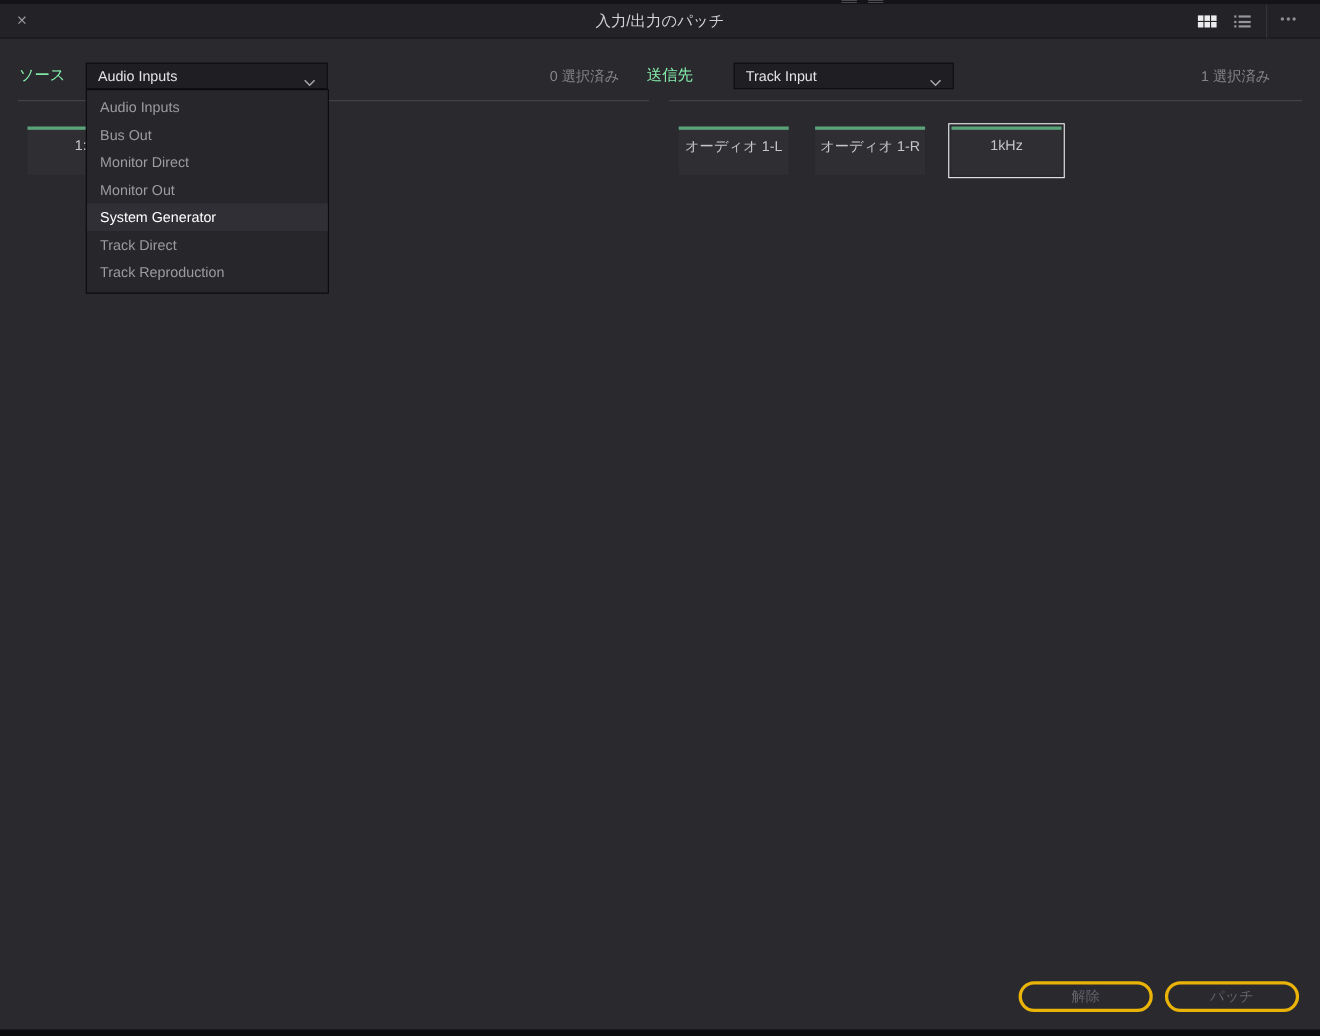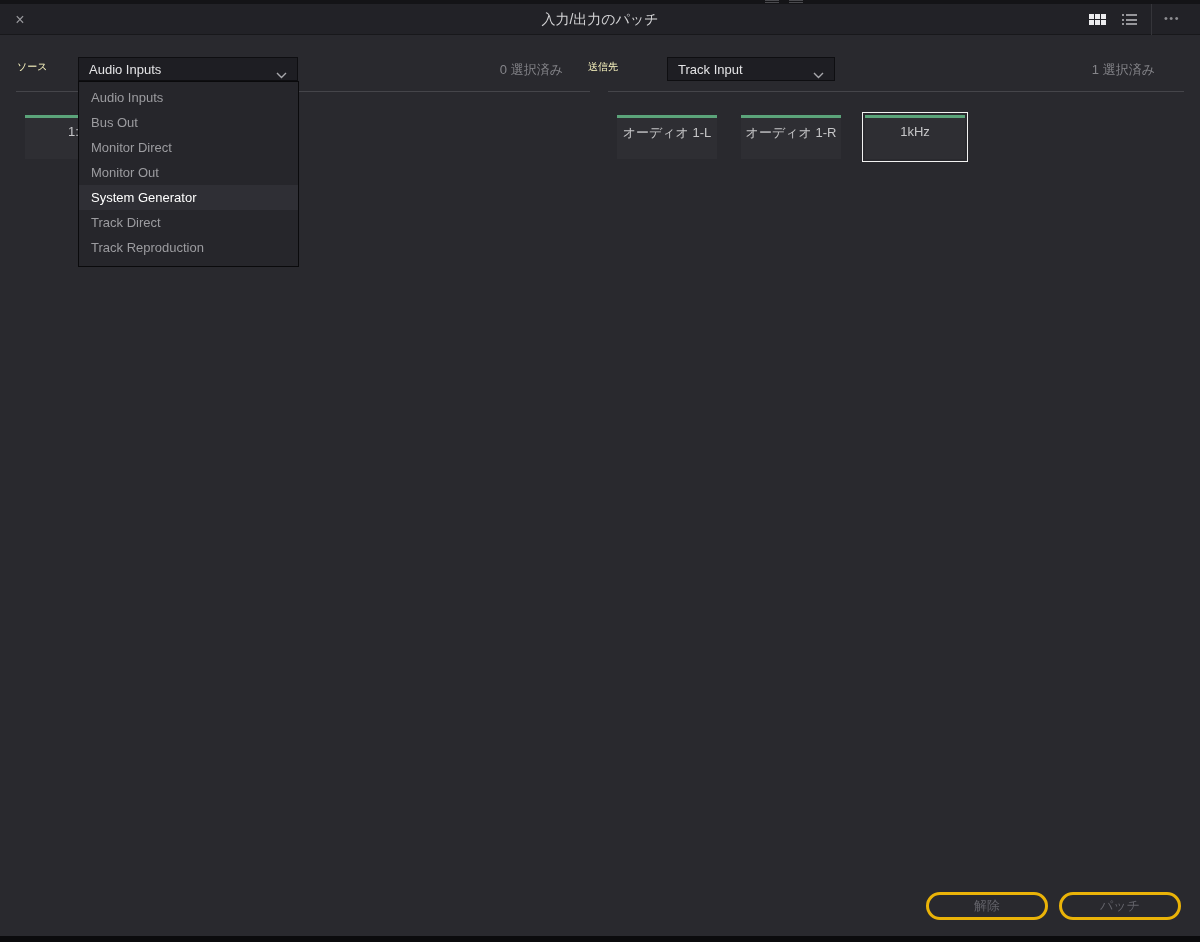--- a/index.html
+++ b/index.html
@@ -24,21 +24,21 @@
   .grid-icon { display:grid; grid-template-columns:repeat(3,4.5px); grid-template-rows:repeat(2,4.5px); gap:1.5px; }
   .grid-icon i { background:#ececee; }
   .list-icon { display:flex; flex-direction:column; gap:2.5px; }
   .list-icon .row { display:flex; align-items:center; gap:2px; }
   .list-icon .dot { width:2px; height:2px; background:#96969a; }
   .list-icon .line { width:11px; height:2px; background:#96969a; }
   .tb-divider { width:1px; height:31px; background:#35353a; margin:0 6px; }
   .more-btn { color:#8e8e92; font-size:11px; letter-spacing:1.5px; padding:0 6px 4px 6px; }
 
   
-  .panel-label { position:absolute; color:#fef9c3; font-size:10px; top:60px;text-align:right; }
+  .panel-label { position:absolute; color:#86efac; font-size:14px; top:60px;text-align:right; }
   .select { position:absolute; top:57px; height:24px; background:#1e1e23; border:1px solid #0e0e11;
     display:flex; align-items:center; padding:0 10px; color:#e4e4e6; font-size:13px; }
   .select .chev { position:absolute; right:10px; top:9px; }
   .sel-count { position:absolute; top:61px; color:#85858a; font-size:13px; text-align:right; }
   .hdr-divider { position:absolute; top:91px; height:1px; background:#45454a; }
 
   
   .card { position:relative; width:100px; height:44px; background:#2e2e33; }
   .card .stripe { position:absolute; left:0; top:0; width:100%; height:3px; background:#5ba47a; }
   .card .clabel { position:absolute; left:0; top:9px; width:100%; text-align:center; color:#c6c6c8; font-size:13px; white-space:nowrap; }
@@ -127,21 +127,21 @@
     <div class="item">Audio Inputs</div>
     <div class="item">Bus Out</div>
     <div class="item">Monitor Direct</div>
     <div class="item">Monitor Out</div>
     <div class="item highlighted">System Generator</div>
     <div class="item">Track Direct</div>
     <div class="item">Track Reproduction</div>
   </div>
 
   <div class="panel-label" style="left:588px;">送信先</div>
-  <div class="select" style="left:667px; width:168px;">
+  <div class="select" style="left:667px; width:200px;">
     <span>Track Input</span>
     <span class="chev">
       <svg width="11" height="7" viewBox="0 0 11 7">
           <path d="M1 1 L5.5 5.5 L10 1" stroke="#a8a8ac" stroke-width="1.4" fill="none"></path>
         </svg>
     </span>
   </div>
   <div class="sel-count" style="left:1000px; width:155px;">1 選択済み</div>
   <div class="hdr-divider" style="left:608px; width:576px;"></div>
 

